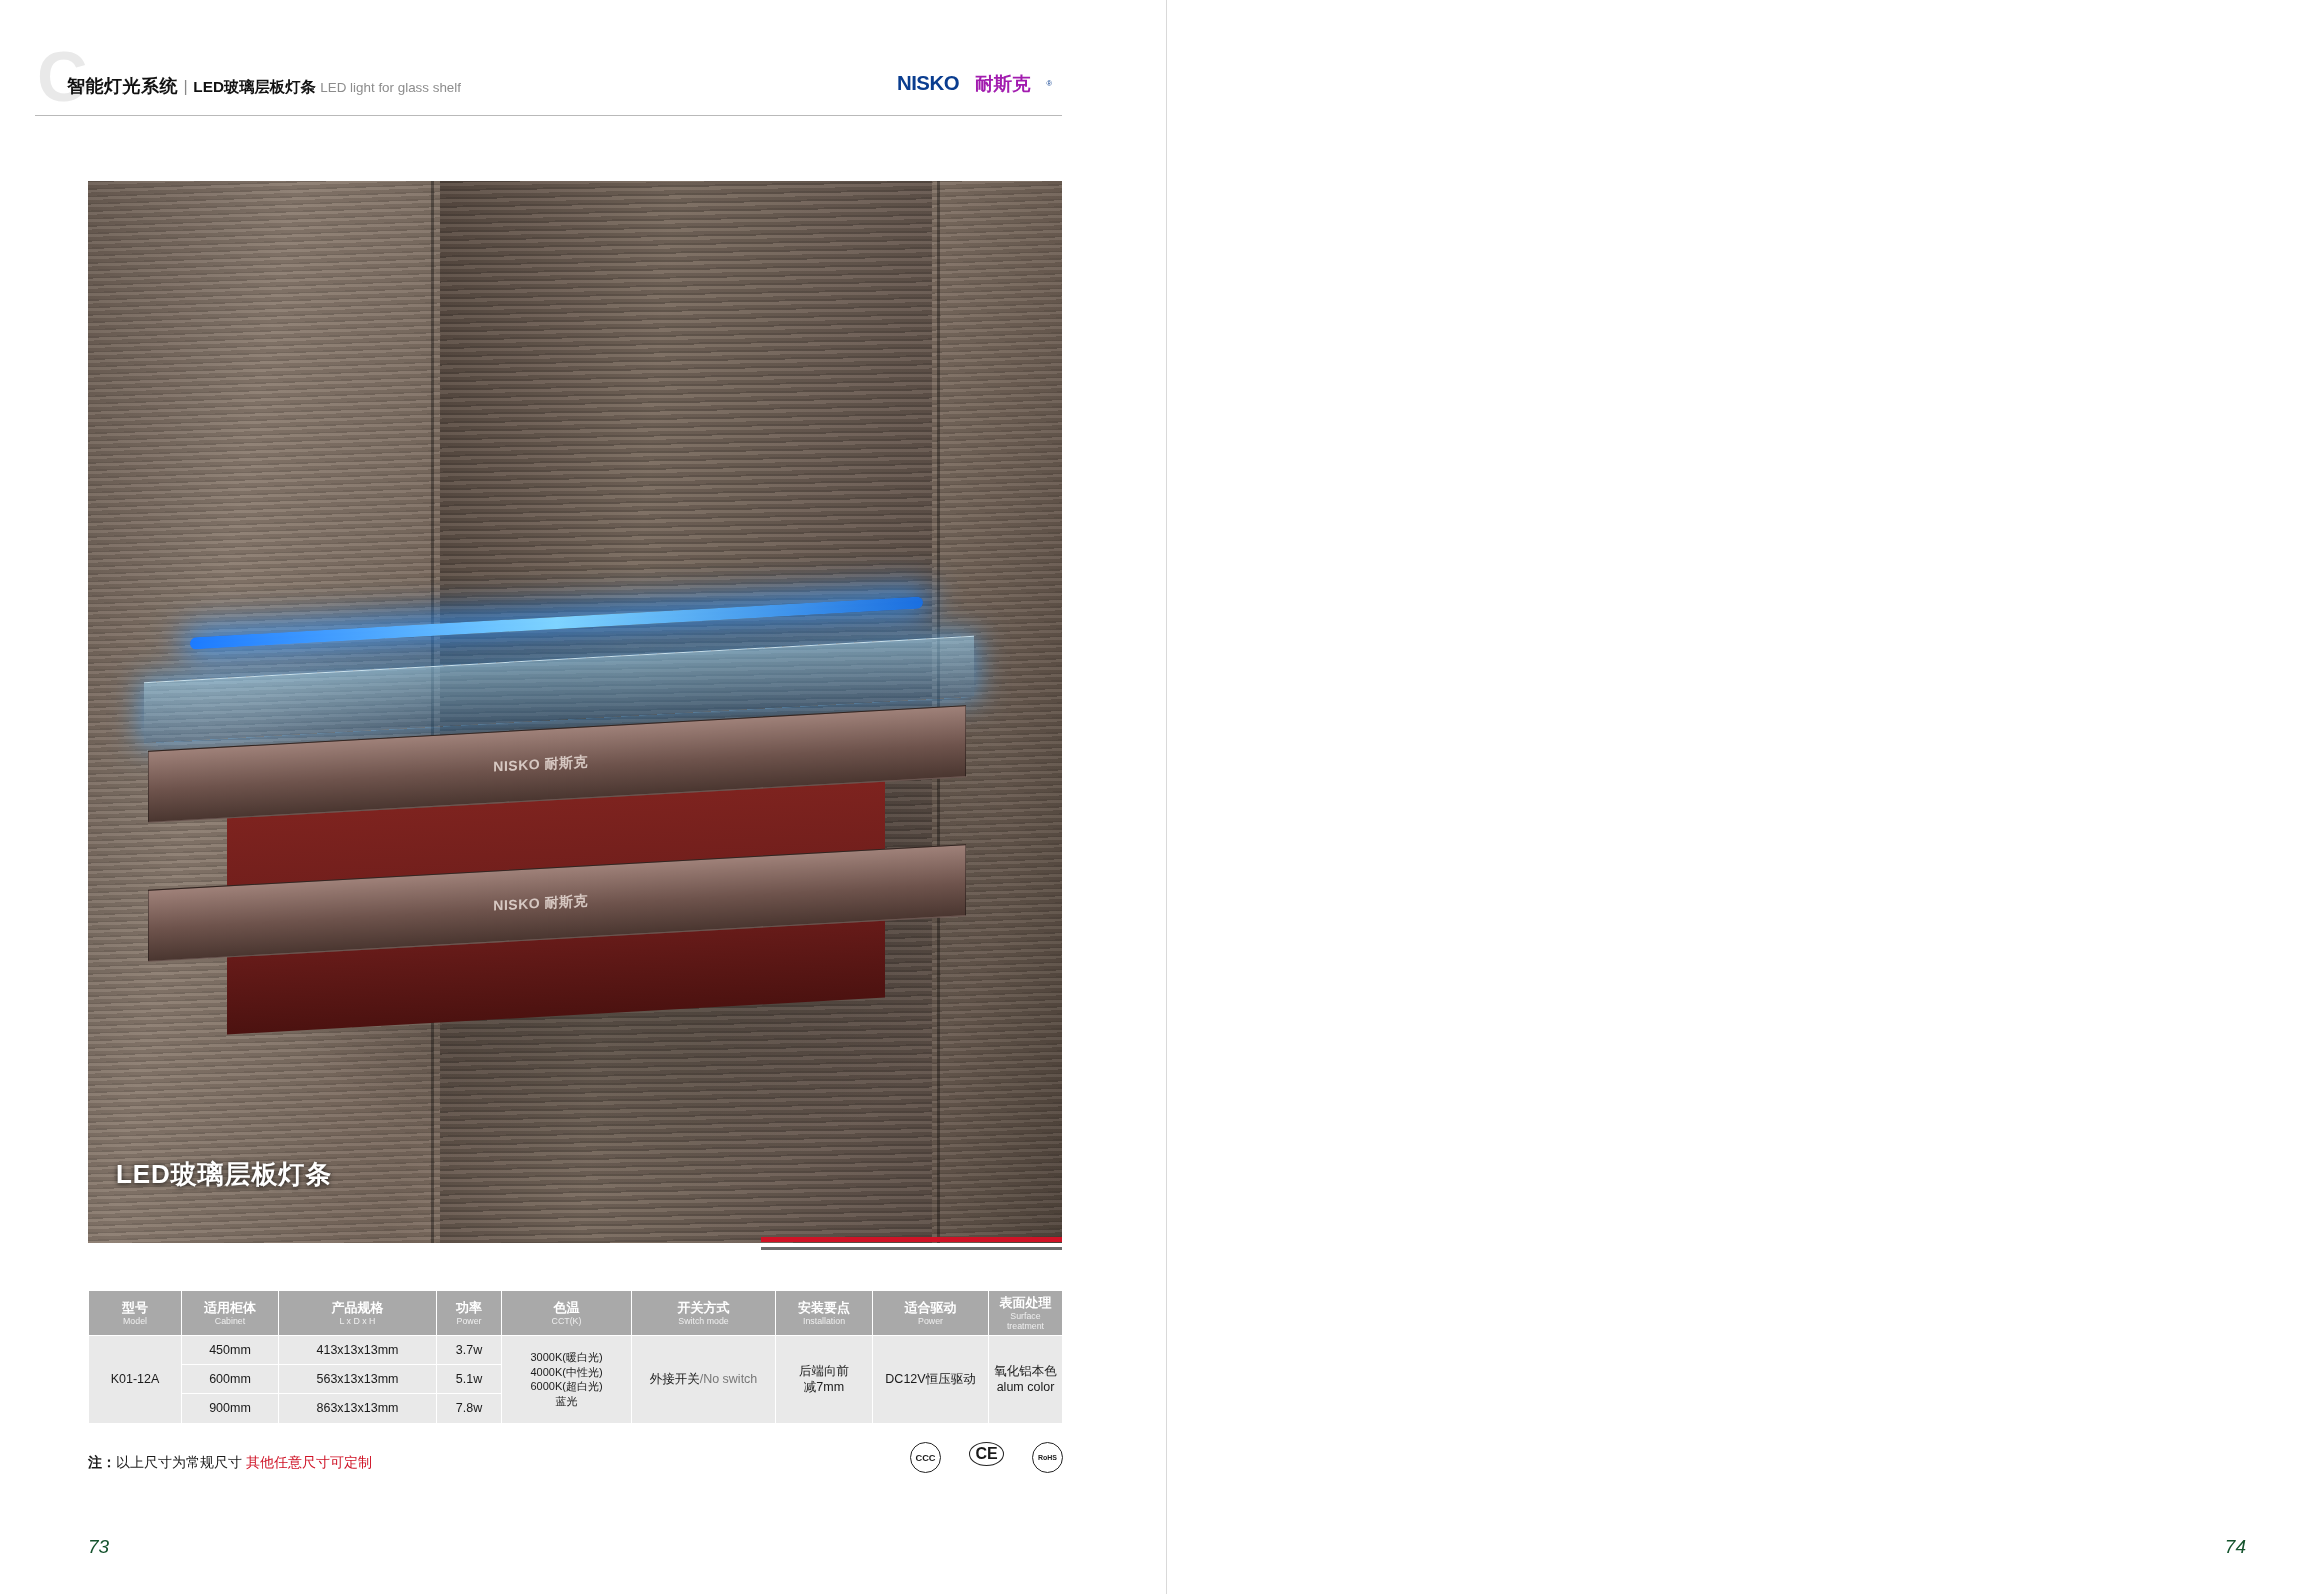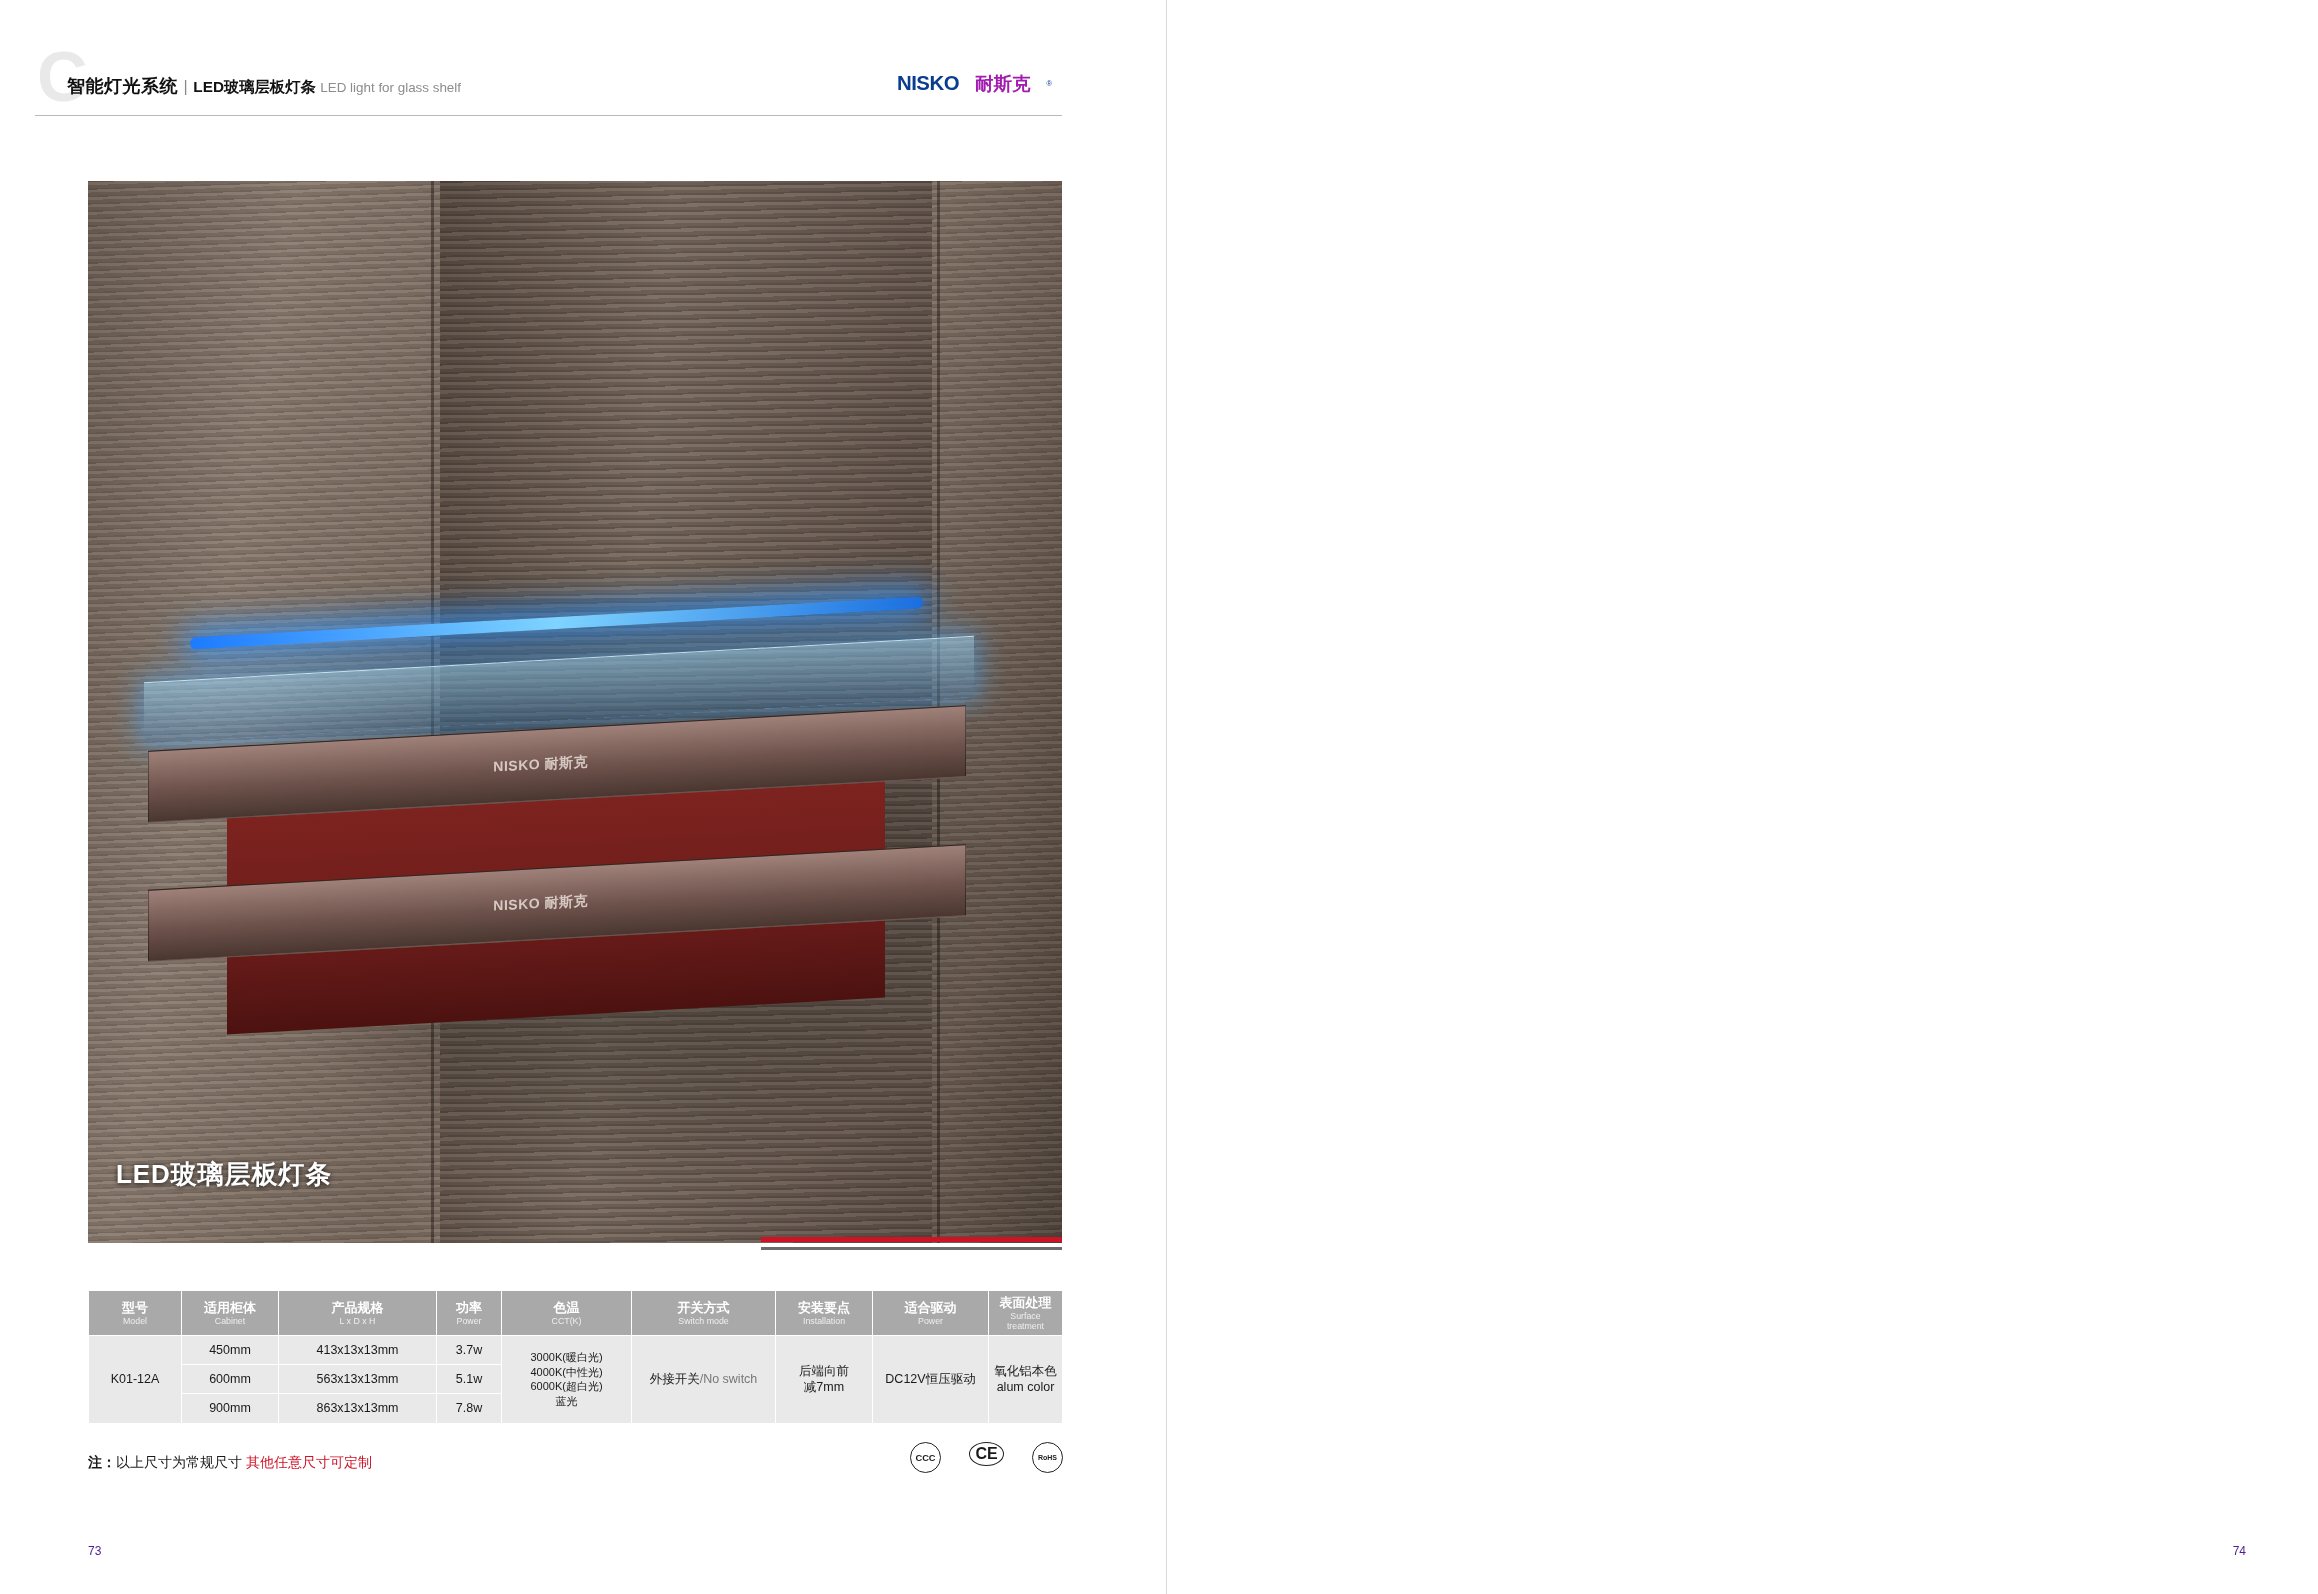--- a/index.html
+++ b/index.html
@@ -50,21 +50,21 @@
   table.spec-t th{background:#a9a9a9;color:#fff;border:1.4px solid #fff;padding:4.6px 1.9px;font-size:13px;font-weight:bold;line-height:1.15;}
   table.spec-t th .en{display:block;font-size:8.8px;font-weight:normal;color:#efefef;}
   table.spec-t td{background:#e9e9e9;border:1.4px solid #fff;text-align:center;font-size:12.5px;padding:5.6px 1.9px;line-height:1.35;}
   .note{position:absolute;left:88px;top:1454px;font-size:14px;}
   .note b{font-weight:bold;}
   .note .red{color:#cf1326;font-weight:normal;}
   .certs{position:absolute;right:104px;top:1442px;display:flex;gap:28px;align-items:flex-start;}
   .cert{width:33px;height:22px;border:1.4px solid #222;border-radius:50%/50%;display:flex;align-items:center;justify-content:center;font-size:16px;font-weight:bold;}
   .cert.ccc{border-radius:50%;width:29px;height:29px;font-size:9.3px;}
   .cert.rohs{border-radius:50%;width:29px;height:29px;font-size:7px;}
-  .pnum{position:absolute;bottom:37px;font-size:12px;color:#4c1d95;}
+  .pnum{position:absolute;bottom:37px;font-size:19px;color:#14532d;font-style:italic;}
   .pnum.l{left:88px;}
   .pnum.r{right:88px;}
 </style>
 </head>
 <body>
 
 <div class="spread">
 
   <div class="page left">
 

